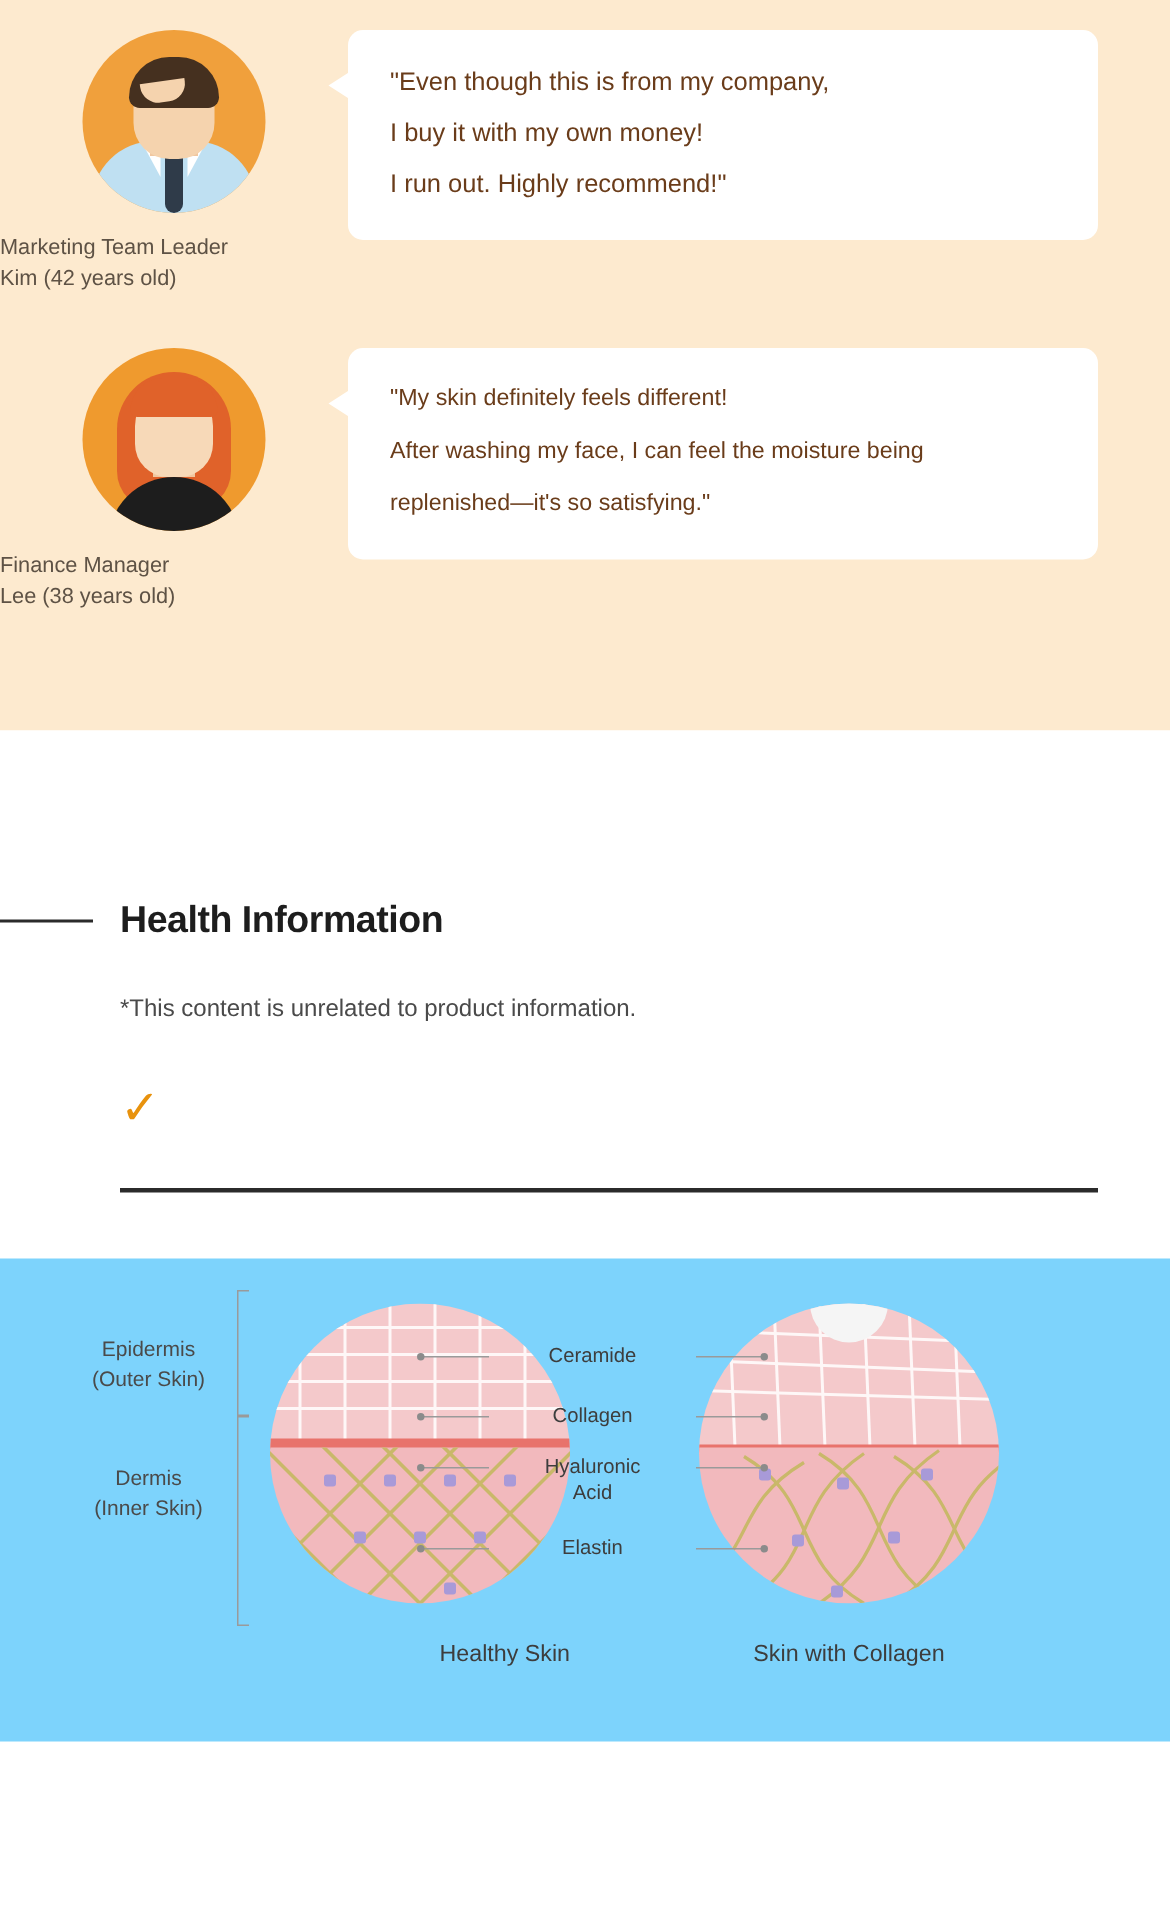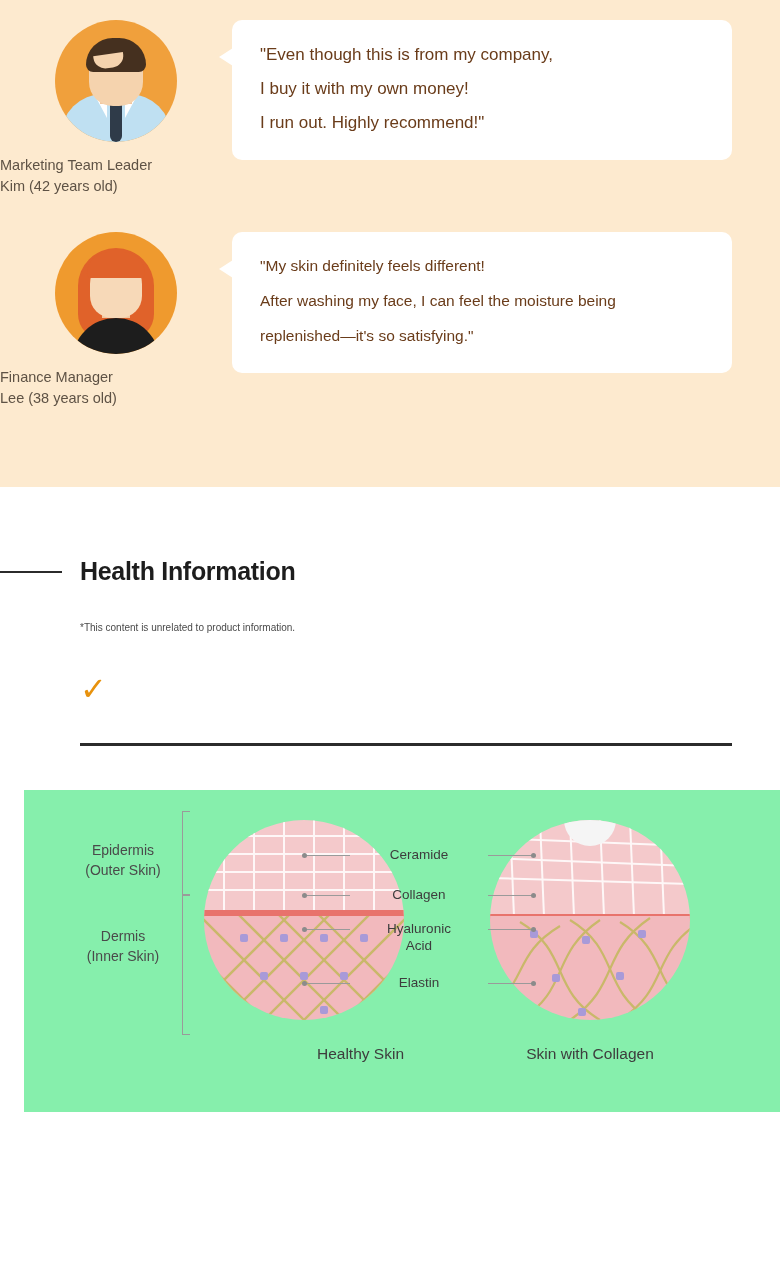--- a/index.html
+++ b/index.html
@@ -180,21 +180,21 @@
     width: 0; height: 0;
     border-style: solid;
     border-width: 9px 14px 9px 0;
     border-color: transparent #ffffff transparent transparent;
   }
   .bubble.small { font-size: 15.5px; line-height: 35px; padding-top: 16px; }
 
   
   .health {
     position: relative;
-    padding-top: 70px;
+    padding-top: 112px;
     background: #ffffff;
   }
   .section-head {
     position: relative;
     display: flex;
     align-items: center;
     padding-left: 0;
   }
   .head-rule {
     width: 62px;
@@ -203,21 +203,21 @@
     margin-right: 18px;
   }
   .section-title {
     font-size: 25px;
     font-weight: bold;
     color: #1d1d1d;
     letter-spacing: -0.3px;
   }
   .disclaimer {
     margin: 36px 0 0 80px;
-    font-size: 10px;
+    font-size: 16px;
     color: #4a4a4a;
   }
   .headline-wrap {
     margin: 34px 0 0 80px;
     display: flex;
     align-items: flex-start;
   }
   .check-icon {
     color: #e8920d;
     font-size: 32px;
@@ -236,24 +236,23 @@
   .headline-rule {
     margin: 32px 0 0 80px;
     width: 652px;
     height: 3px;
     background: #2b2b2b;
   }
 
   
   .diagram {
     margin-top: 44px;
-    background: #86efac;
+    background: #7dd3fc;
     height: 322px;
     position: relative;
-    margin-left: 24px;
   }
   .layer-labels {
     position: absolute;
     left: 44px; top: 32px;
     width: 110px;
     text-align: center;
     font-size: 14px;
     color: #4a4a4a;
     line-height: 20px;
   }

